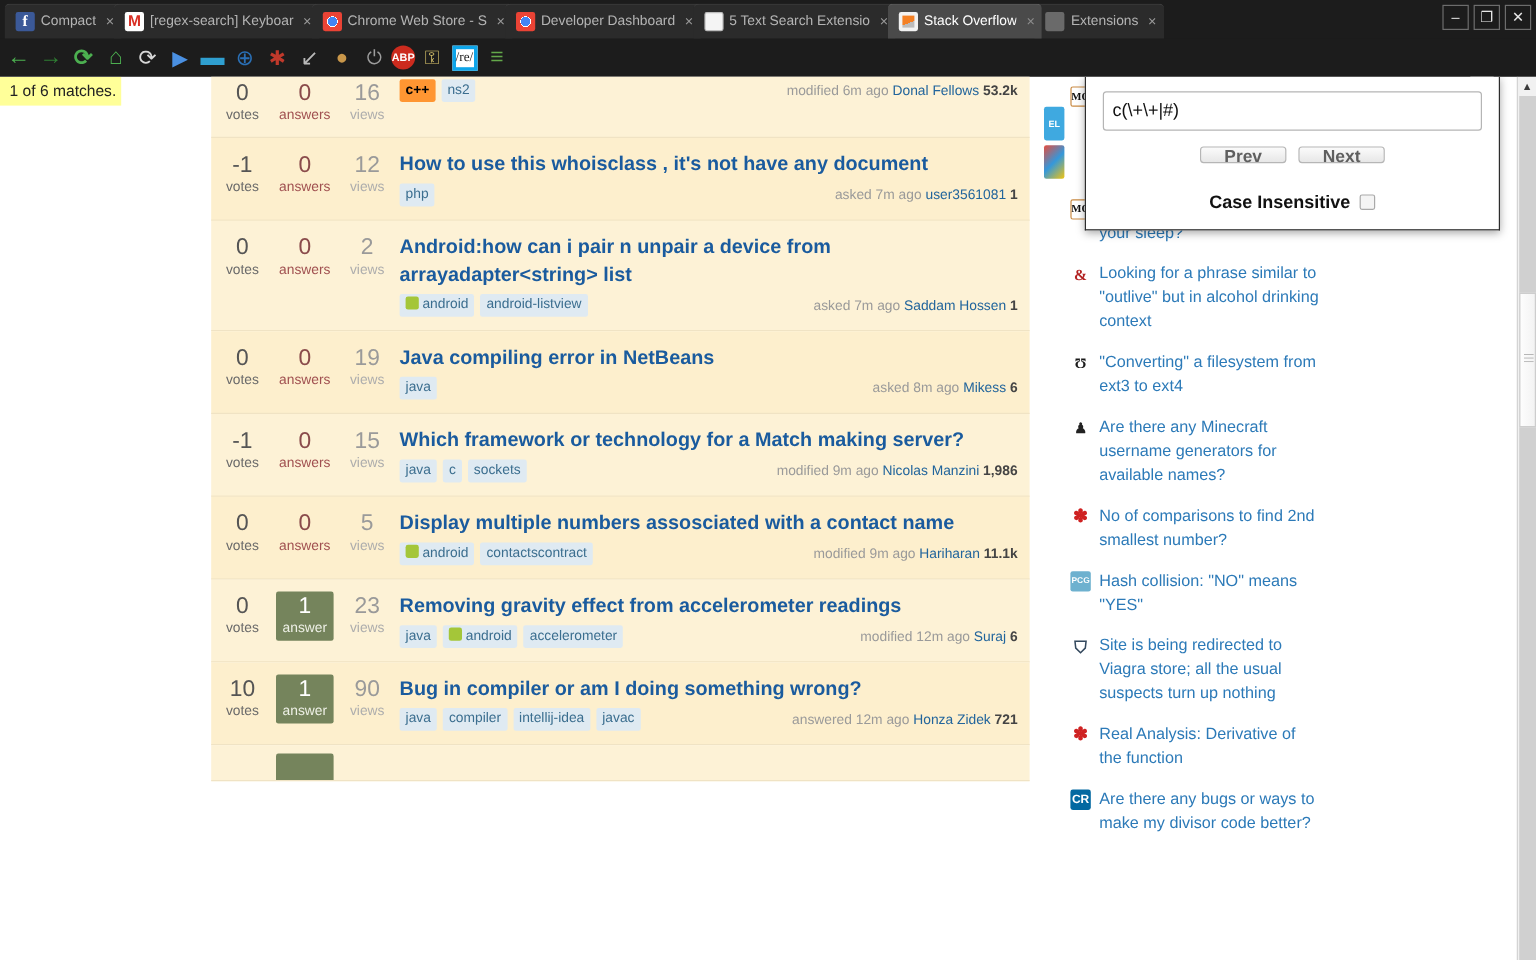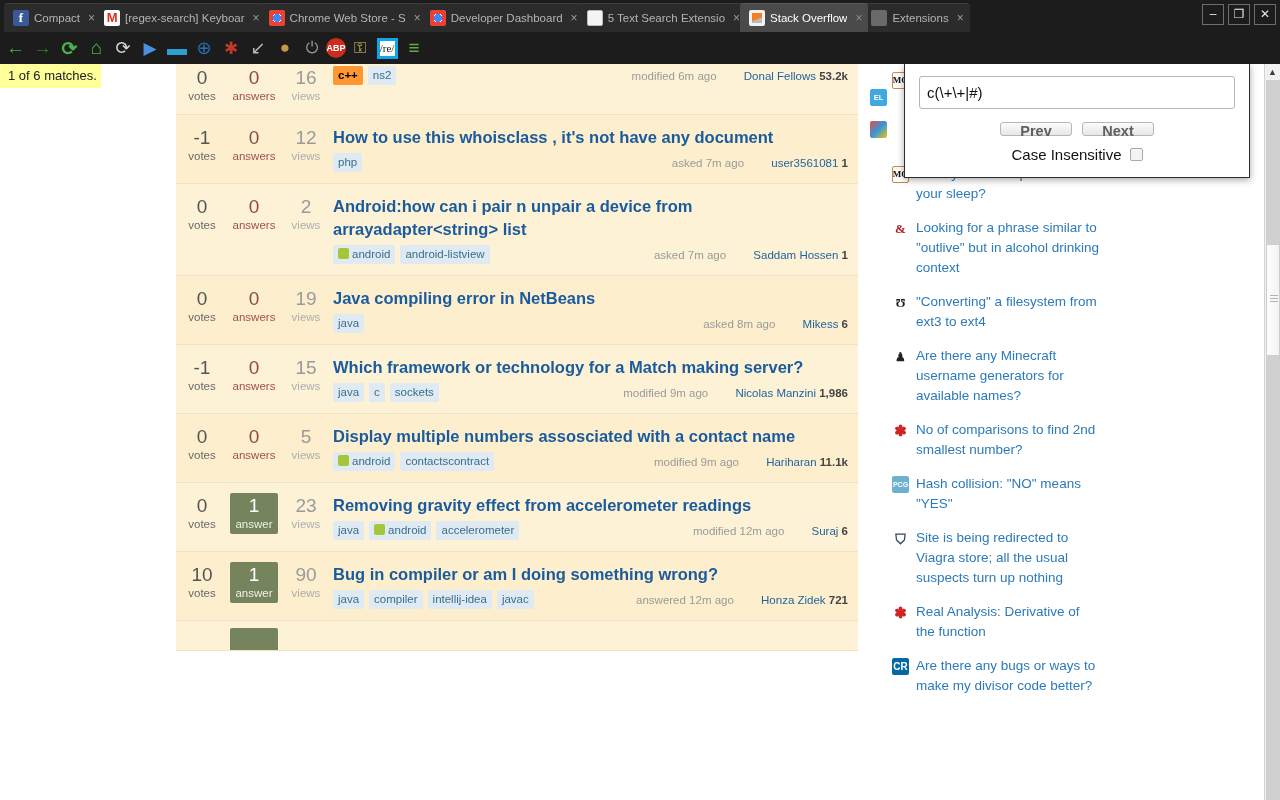--- a/index.html
+++ b/index.html
@@ -285,21 +285,21 @@
     margin-right: 3px;
     vertical-align: -1px;
   }
   .qmeta {
     font-size: 11.5px;
     color: #9a9a9a;
     white-space: nowrap;
     padding-left: 12px;
     padding-top: 4px;
   }
-  .qmeta .user { color: #22659c; margin-left: 24px; }
+  .qmeta .user { color: #22659c; }
   .qmeta .rep { color: #444; font-weight: bold; }
 
   
   .sidebar {
     position: absolute;
     left: 892px; top: 6px;
     width: 210px;
   }
   .hot-item {
     display: flex;
@@ -334,21 +334,21 @@
              font-family:"Liberation Serif", serif; }
   .ic-gaming { background:#fff; color:#222; font-size:12px; }
   .ic-cs { background:#fff; color:#cf2222; font-size:15px; }
   .ic-pcg { background:#6eb1cf; color:#fff; font-size:7px; }
   .ic-sec { background:#fff; color:#34495e; font-size:14px; }
   .ic-cr { background:#0369a1; color:#fff; font-size:10px; }
 
   
   .behind-ic {
     position: absolute;
-    width: 17px; height: 17px;
+    width: 17px; height: 28px;
     border-radius: 2px;
     font-size: 7.5px;
     color: #fff;
     display: flex; align-items: center; justify-content: center;
     font-weight: bold;
   }
 
   
   .pscroll {
     position: absolute;
@@ -434,21 +434,22 @@
     font-weight: bold;
     color: #5f5f5f;
     font-family: "Liberation Sans", sans-serif;
     cursor: pointer;
   }
   .popup .cirow {
     display: flex;
     align-items: center;
     justify-content: center;
     gap: 8px;
-    margin-top: 10px;
+    margin-top: 24px;
+    font-weight: bold;
   }
   .popup .cirow .ci-label {
     font-size: 15px;
     color: #111;
   }
   .popup .cirow .ci-box {
     width: 13px; height: 13px;
     border: 1px solid #a9a9a9;
     background: #f4f4f4;
     border-radius: 2px;

